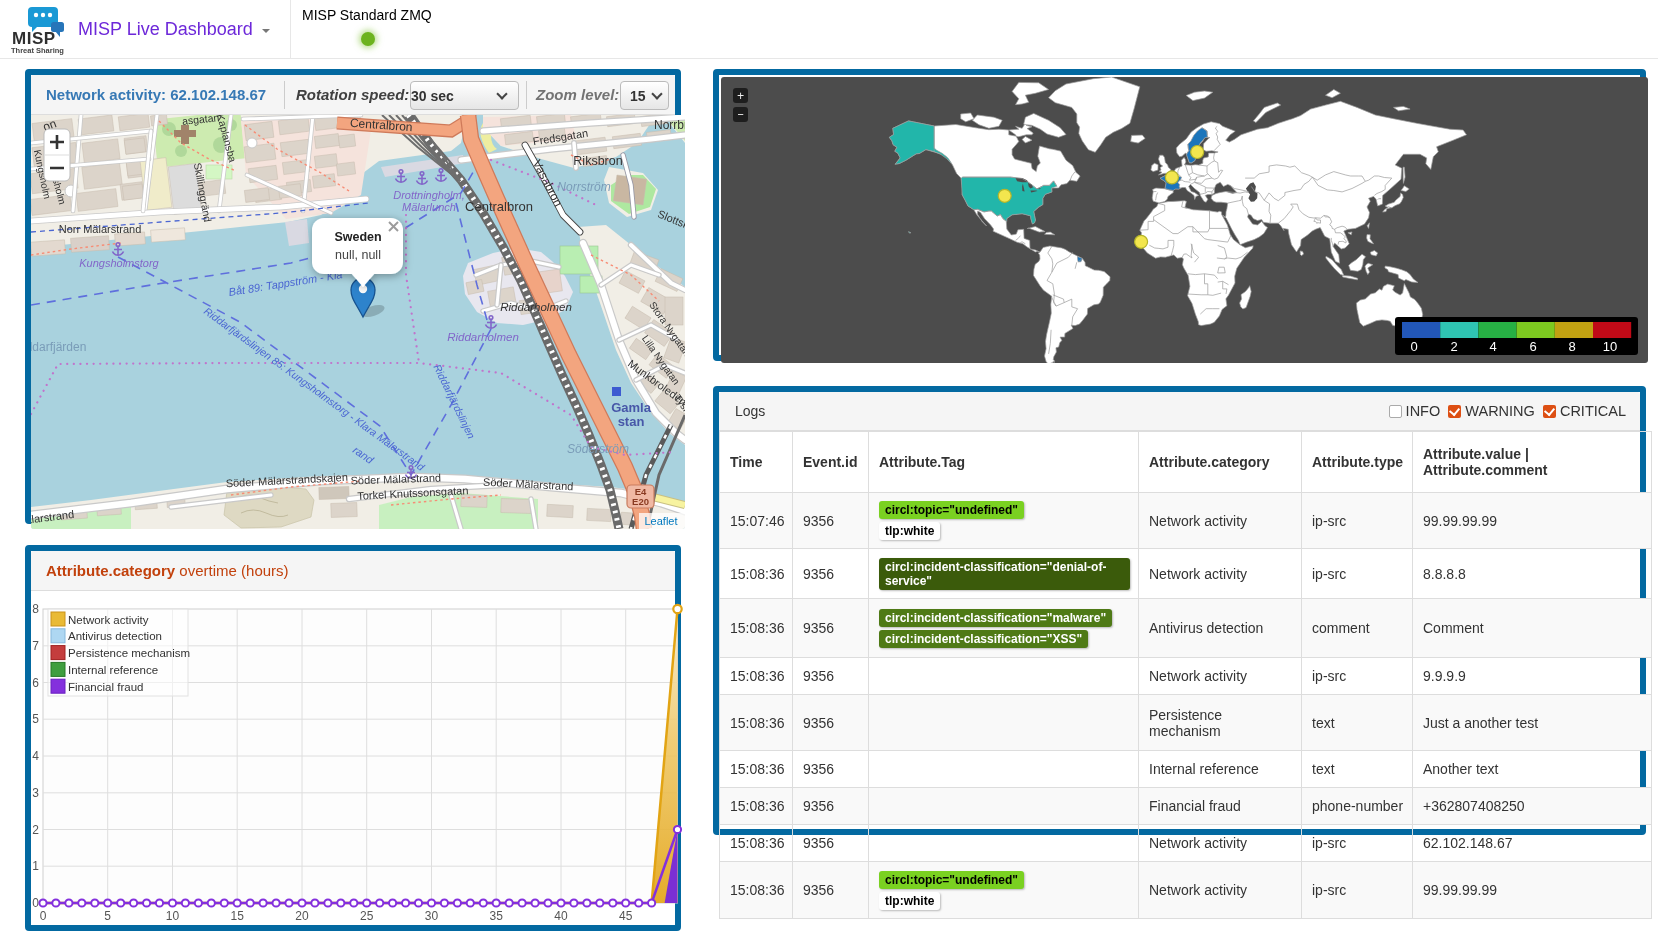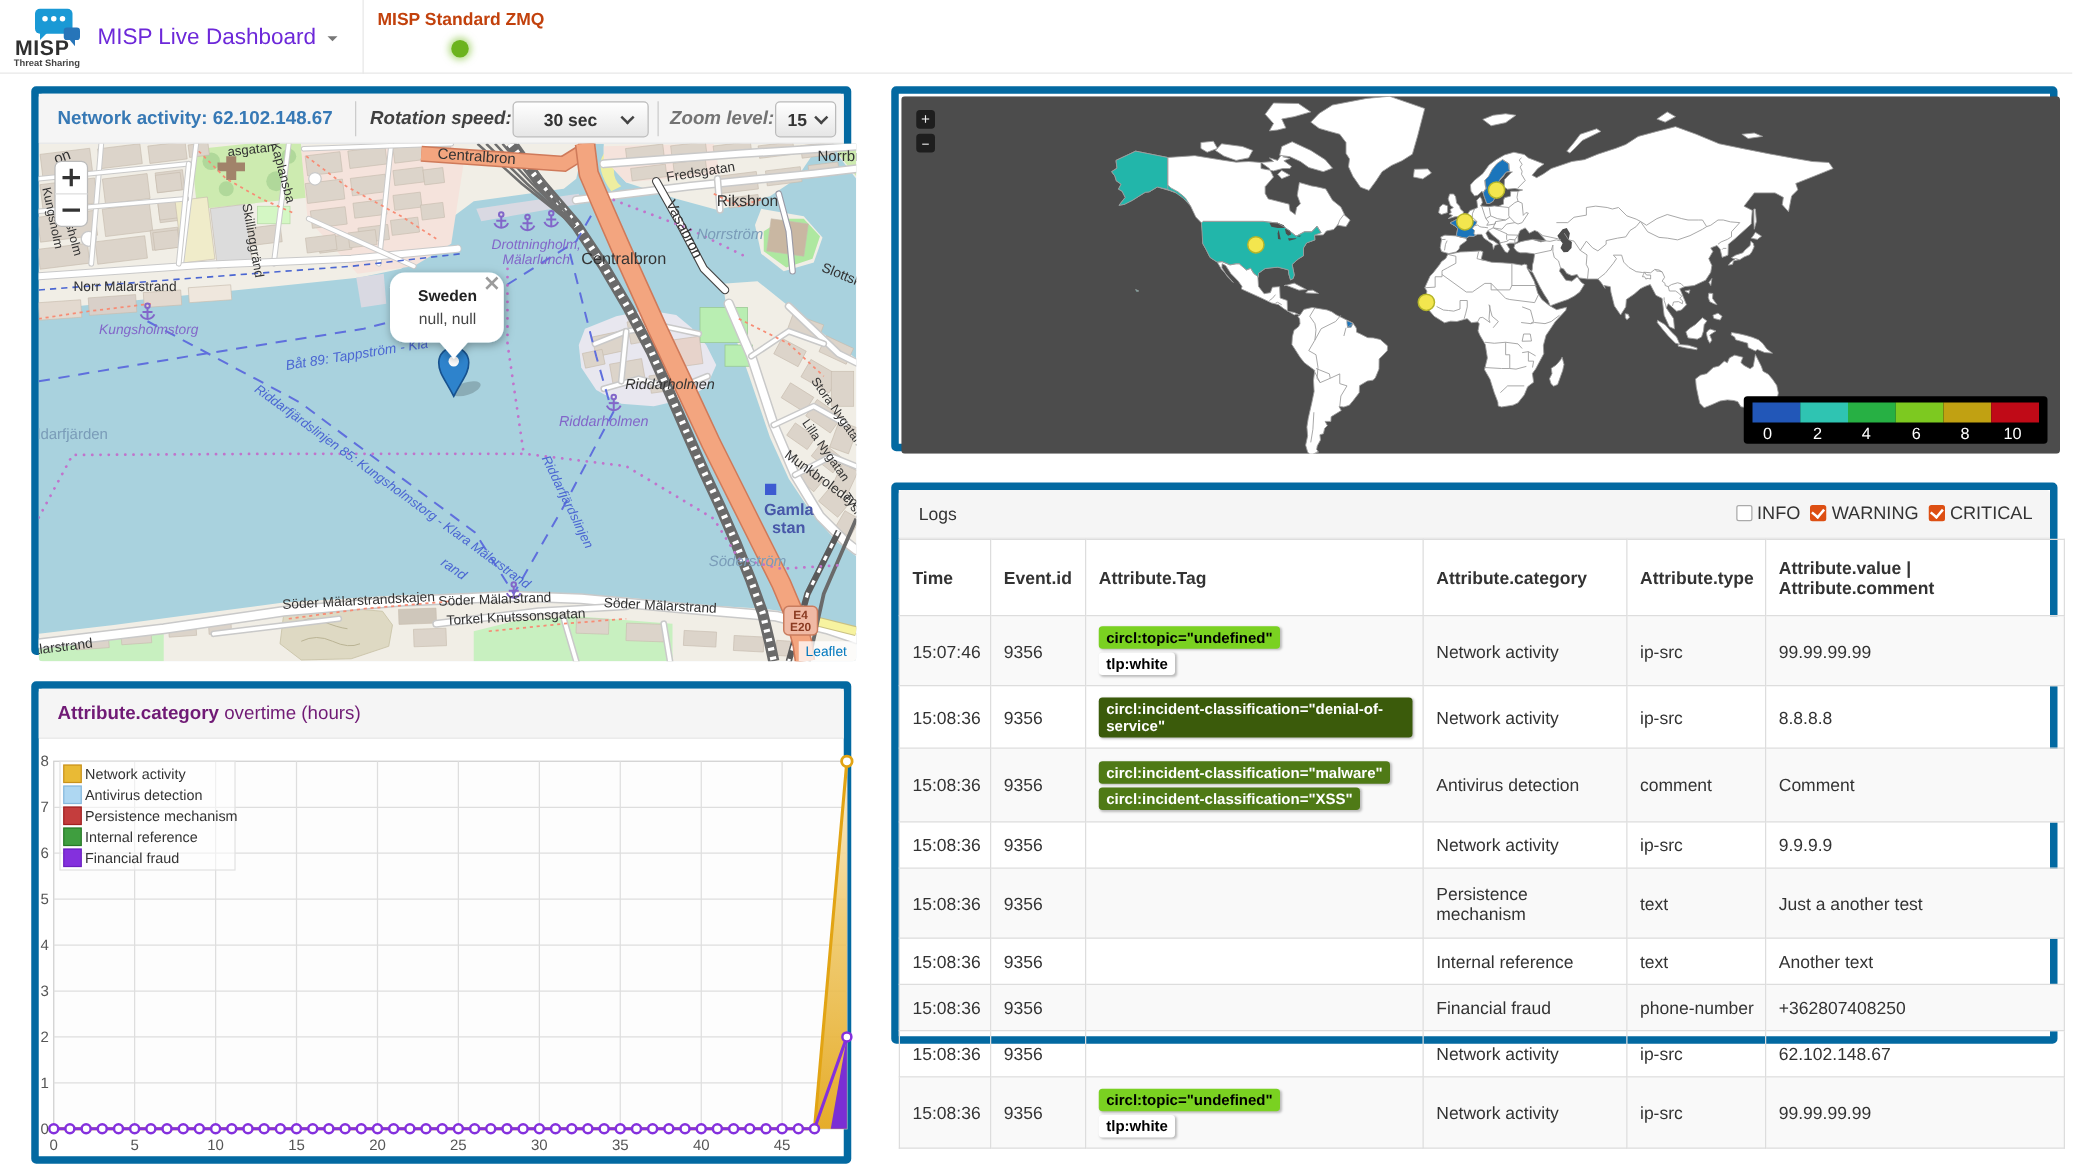--- a/index.html
+++ b/index.html
@@ -1,22 +1,22 @@
 <!DOCTYPE html>
 <html><head><meta charset="utf-8"><title>MISP Live Dashboard</title>
 <style>
 *{margin:0;padding:0;box-sizing:border-box}
 body{width:1658px;height:936px;background:#fff;font-family:"Liberation Sans",sans-serif;position:relative;overflow:hidden}
 .nav{position:absolute;left:0;top:0;width:1658px;height:59px;background:#fff;border-bottom:1px solid #e7e7e7}
 .navdiv{position:absolute;left:290px;top:0;width:1px;height:59px;background:#e7e7e7}
 .brand{position:absolute;left:78px;top:0;height:59px;line-height:59px;font-size:18px;color:#6d28d9}
-.zmqtitle{position:absolute;left:302px;top:7px;font-size:14px;font-weight:bold;color:#c2410c}
+.zmqtitle{position:absolute;left:302px;top:7px;font-size:14px;font-weight:normal;color:#000000}
 .panel{position:absolute;background:#fff;border:6px solid #0369a1;border-radius:4px}
 .phead{background:#f5f5f5;border-bottom:1px solid #ddd;border-radius:3px 3px 0 0;position:relative}
-.sel{position:absolute;border:1px solid #bbb;border-radius:4px;background:linear-gradient(#ffffff,#e6e6e6);font-size:14px;font-weight:bold;color:#333;display:flex;align-items:center;padding-left:24px}
+.sel{position:absolute;border:1px solid #bbb;border-radius:4px;background:linear-gradient(#ffffff,#e6e6e6);font-size:14px;font-weight:bold;color:#333;display:flex;align-items:center;padding-left:0}
 .sel .car{position:absolute;right:12px;top:50%;margin-top:-6px;width:8px;height:8px;border:solid #444;border-width:0 2.2px 2.2px 0;transform:rotate(45deg)}
 table.logs{border-collapse:collapse;table-layout:fixed;width:932px;font-size:14px;color:#333}
 table.logs th,table.logs td{border:1px solid #ddd;vertical-align:middle;padding:8px 8px 8px 10px;text-align:left;font-size:14px}
 table.logs th{font-weight:bold}
 table.logs tr.odd td{background:#f9f9f9}
 .tag{display:inline-block;border-radius:3px;font-size:12px;font-weight:bold;padding:2px 6px;box-shadow:1px 1px 2px rgba(0,0,0,0.25)}
 .cb{display:inline-block;width:13px;height:13px;border-radius:2px;vertical-align:-2px;margin-right:4px}
 .cb.on{background:#dd4f13;position:relative}
 .cb.on:after{content:"";position:absolute;left:3px;top:1px;width:5px;height:7px;border:solid #fff;border-width:0 2px 2px 0;transform:rotate(40deg)}
 .cb.off{background:#fff;border:1px solid #aaa}
@@ -348,21 +348,21 @@
             <line x1="26" y1="20" x2="26" y2="34"></line>
             <line x1="19" y1="53" x2="33" y2="53"></line>
           </g>
         </g>
 </g>
     </svg>
 </div>
 
 <div class="panel" style="left:25px;top:545px;width:656px;height:386px">
  <div class="phead" style="height:40px">
-  <div style="position:absolute;left:15px;top:0;line-height:40px;font-size:15px;color:#701a75"><b>Attribute.category</b> overtime (hours)</div>
+  <div style="position:absolute;left:15px;top:0;line-height:40px;font-size:15px;color:#c2410c"><b>Attribute.category</b> overtime (hours)</div>
  </div>
  <svg style="position:absolute;left:0px;top:40px" width="654" height="345" viewBox="0 0 654 345">
       <defs>
         <linearGradient id="gold" x1="0" y1="0" x2="0" y2="1">
           <stop offset="0" stop-color="#f8eed3" stop-opacity="0.9"></stop>
           <stop offset="0.45" stop-color="#eec45d" stop-opacity="0.85"></stop>
           <stop offset="1" stop-color="#e4a81f" stop-opacity="0.95"></stop>
         </linearGradient>
       </defs>
       <rect x="12.0" y="18.0" width="634.5" height="294.0" fill="#fdfdfd" stroke="#d0d0d0" stroke-width="1"></rect>

